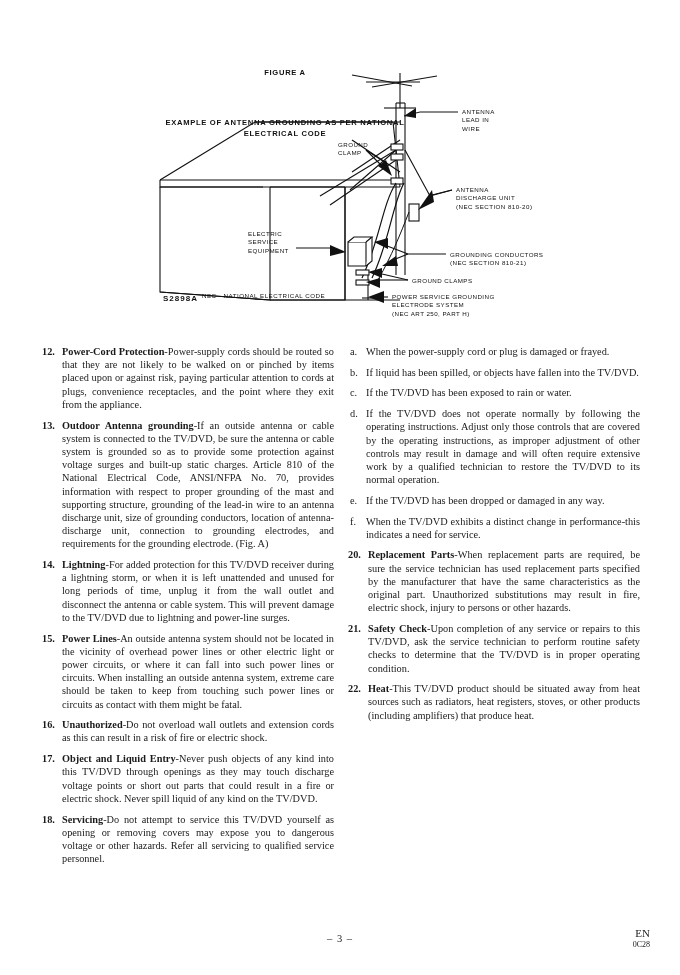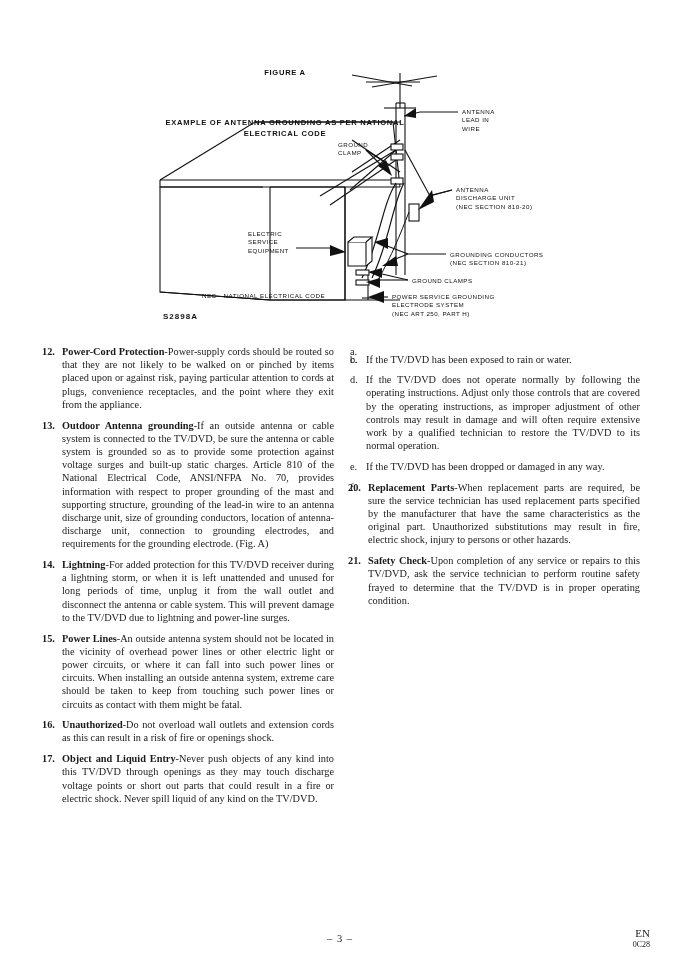--- a/index.html
+++ b/index.html
@@ -64,21 +64,21 @@
   #label-antenna-discharge { left: 456px; top: 186px; }
   #label-grounding-conductors { left: 450px; top: 251px; }
   #label-ground-clamps { left: 412px; top: 277px; }
   #label-power-service { left: 392px; top: 293px; }
   #label-ground-clamp { left: 338px; top: 141px; }
   #label-electric-service { left: 248px; top: 230px; }
   #label-nec-note { left: 202px; top: 292px; letter-spacing: 0.5px; }
   #figure-code {
     position: absolute;
     left: 163px;
-    top: 312px;
+    top: 294px;
     font-family: "Liberation Sans", "DejaVu Sans", sans-serif;
     font-size: 8px;
     font-weight: bold;
     letter-spacing: 1px;
     color: #111;
   }
 
   
   #body-columns {
     position: absolute;
@@ -276,32 +276,34 @@
   <div class="fig-label" id="label-nec-note">NEC - NATIONAL ELECTRICAL CODE</div>
   <div id="figure-code">S2898A</div>
 </div>
 
 <div id="body-columns">
   <div class="column" id="col-left">
       <div class="item"><span class="marker">12.</span><span class="term">Power-Cord Protection</span><span class="para">-Power-supply cords should be routed so that they are not likely to be walked on or pinched by items placed upon or against risk, paying particular attention to cords at plugs, convenience receptacles, and the point where they exit from the appliance.</span></div>
       <div class="item"><span class="marker">13.</span><span class="term">Outdoor Antenna grounding</span><span class="para">-If an outside antenna or cable system is connected to the TV/DVD, be sure the antenna or cable system is grounded so as to provide some protection against voltage surges and built-up static charges. Article 810 of the National Electrical Code, ANSI/NFPA No. 70, provides information with respect to proper grounding of the mast and supporting structure, grounding of the lead-in wire to an antenna discharge unit, size of grounding conductors, location of antenna-discharge unit, connection to grounding electrodes, and requirements for the grounding electrode. (Fig. A)</span></div>
       <div class="item"><span class="marker">14.</span><span class="term">Lightning</span><span class="para">-For added protection for this TV/DVD receiver during a lightning storm, or when it is left unattended and unused for long periods of time, unplug it from the wall outlet and disconnect the antenna or cable system. This will prevent damage to the TV/DVD due to lightning and power-line surges.</span></div>
       <div class="item"><span class="marker">15.</span><span class="term">Power Lines</span><span class="para">-An outside antenna system should not be located in the vicinity of overhead power lines or other electric light or power circuits, or where it can fall into such power lines or circuits. When installing an outside antenna system, extreme care should be taken to keep from touching such power lines or circuits as contact with them might be fatal.</span></div>
-      <div class="item"><span class="marker">16.</span><span class="term">Unauthorized</span><span class="para">-Do not overload wall outlets and extension cords as this can result in a risk of fire or openings shock.</span></div>
+      <div class="item"><span class="marker">16.</span><span class="term">Unauthorized</span><span class="para">-Do not overload wall outlets and extension cords as this can result in a risk of fire or electric shock.</span></div>
       <div class="item"><span class="marker">17.</span><span class="term">Object and Liquid Entry</span><span class="para">-Never push objects of any kind into this TV/DVD through openings as they may touch discharge voltage points or short out parts that could result in a fire or electric shock. Never spill liquid of any kind on the TV/DVD.</span></div>
+      <div class="item"><span class="marker">18.</span><span class="term">Servicing</span><span class="para">-Do not attempt to service this TV/DVD yourself as opening or removing covers may expose you to dangerous voltage or other hazards. Refer all servicing to qualified service personnel.</span></div>
     </div>
   <div class="column" id="col-right">
-      <div class="item sub"><span class="marker">a.</span></div>
-      <div class="item sub"><span class="marker">b.</span></div>
+      <div class="item sub"><span class="marker">a.</span><span class="para">When the power-supply cord or plug is damaged or frayed.</span></div>
+      <div class="item sub"><span class="marker">b.</span><span class="para">If liquid has been spilled, or objects have fallen into the TV/DVD.</span></div>
       <div class="item sub"><span class="marker">c.</span><span class="para">If the TV/DVD has been exposed to rain or water.</span></div>
       <div class="item sub"><span class="marker">d.</span><span class="para">If the TV/DVD does not operate normally by following the operating instructions. Adjust only those controls that are covered by the operating instructions, as improper adjustment of other controls may result in damage and will often require extensive work by a qualified technician to restore the TV/DVD to its normal operation.</span></div>
       <div class="item sub"><span class="marker">e.</span><span class="para">If the TV/DVD has been dropped or damaged in any way.</span></div>
-      <div class="item sub"><span class="marker">f.</span></div>
+      <div class="item sub"><span class="marker">f.</span><span class="para">When the TV/DVD exhibits a distinct change in performance-this indicates a need for service.</span></div>
       <div class="item"><span class="marker">20.</span><span class="term">Replacement Parts</span><span class="para">-When replacement parts are required, be sure the service technician has used replacement parts specified by the manufacturer that have the same characteristics as the original part. Unauthorized substitutions may result in fire, electric shock, injury to persons or other hazards.</span></div>
-      <div class="item"><span class="marker">21.</span><span class="term">Safety Check</span><span class="para">-Upon completion of any service or repairs to this TV/DVD, ask the service technician to perform routine safety frayed to determine that the TV/DVD is in proper operating condition.</span></div>
+      <div class="item"><span class="marker">21.</span><span class="term">Safety Check</span><span class="para">-Upon completion of any service or repairs to this TV/DVD, ask the service technician to perform routine safety checks to determine that the TV/DVD is in proper operating condition.</span></div>
+      <div class="item"><span class="marker">22.</span><span class="term">Heat</span><span class="para">-This TV/DVD product should be situated away from heat sources such as radiators, heat registers, stoves, or other products (including amplifiers) that produce heat.</span></div>
     </div>
 </div>
 
 <div id="footer">
   <div id="page-number">– 3 –</div>
   <div id="footer-region">EN</div>
   <div id="footer-code">0C28</div>
 </div>
 
 </body></html>

